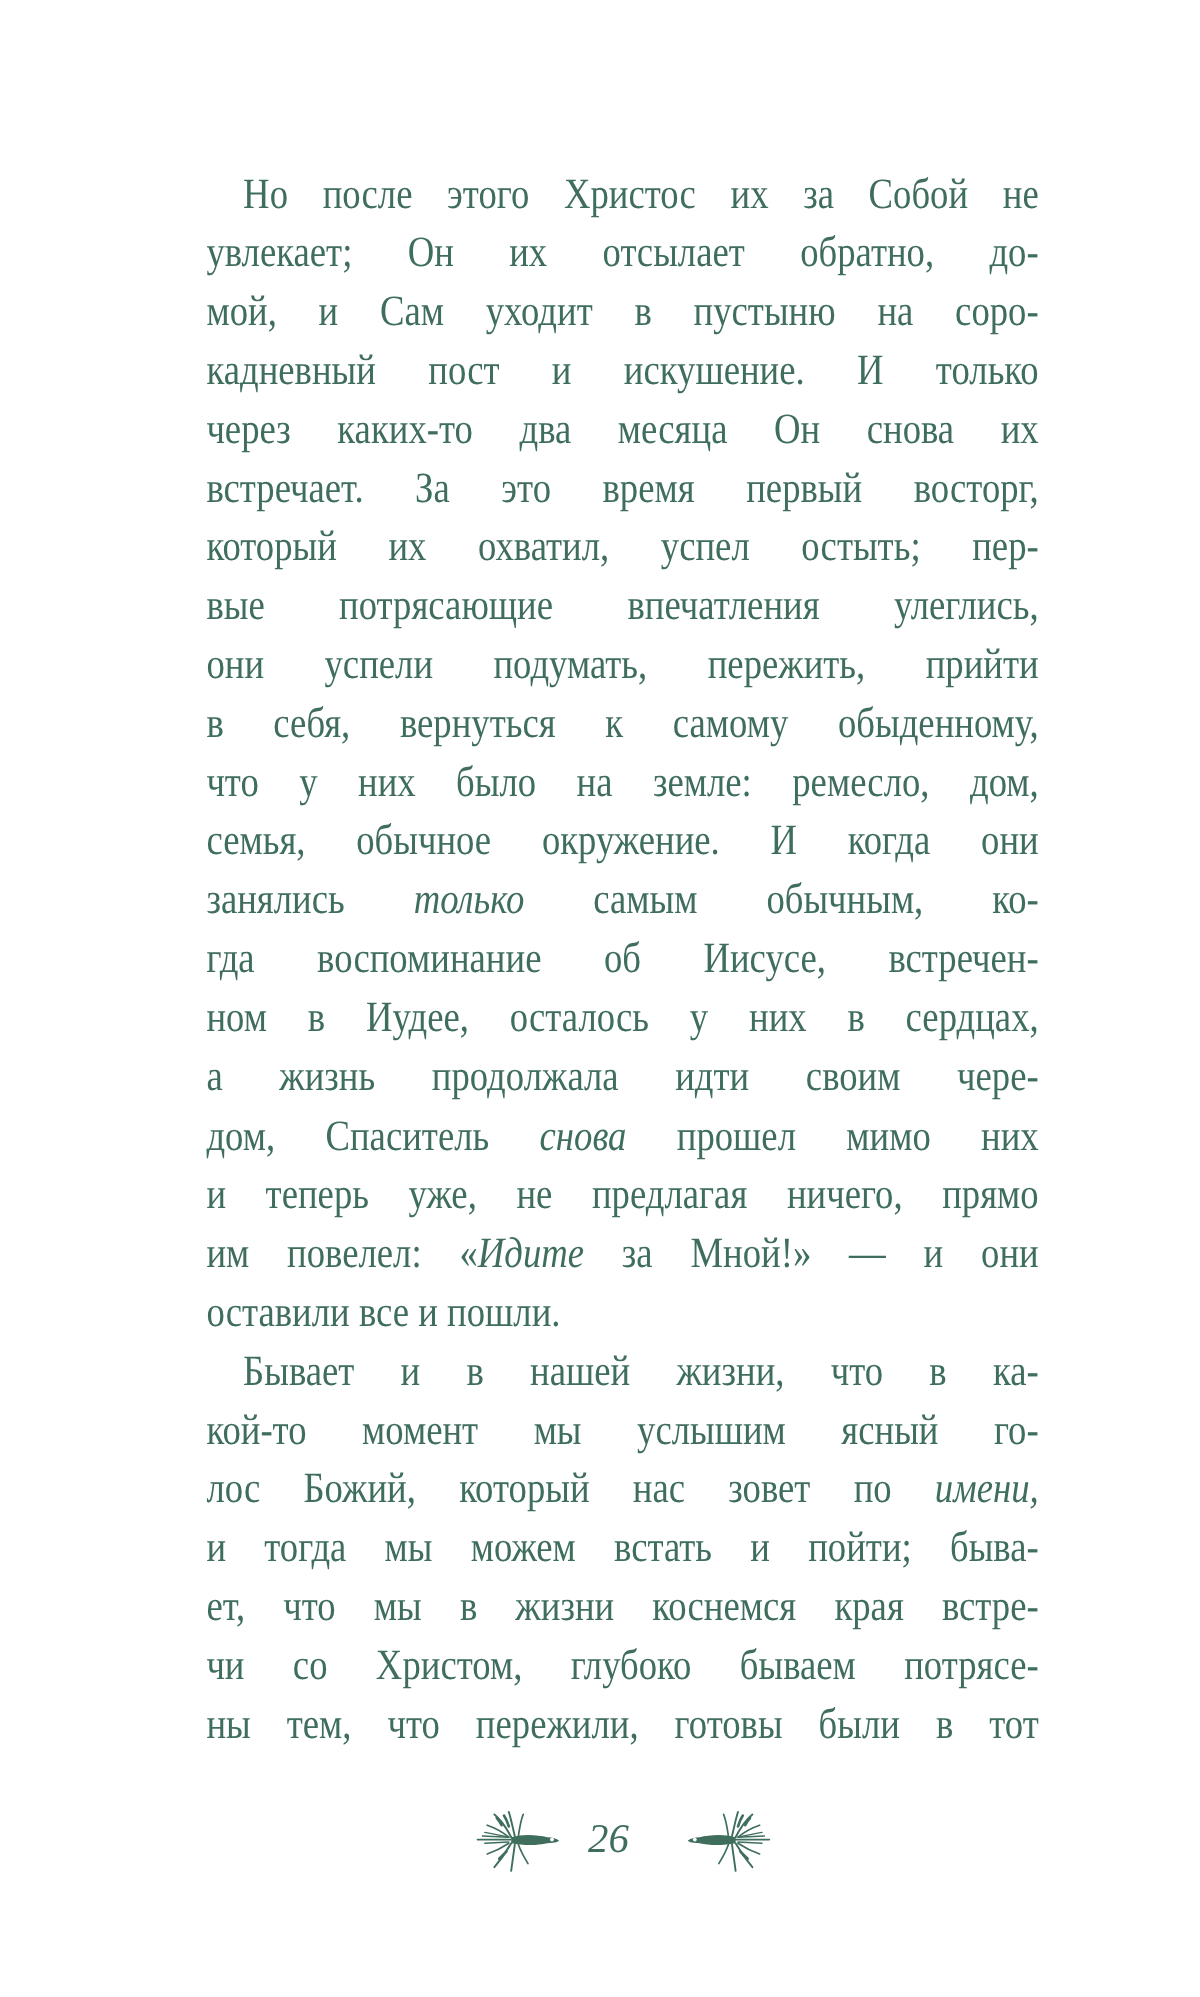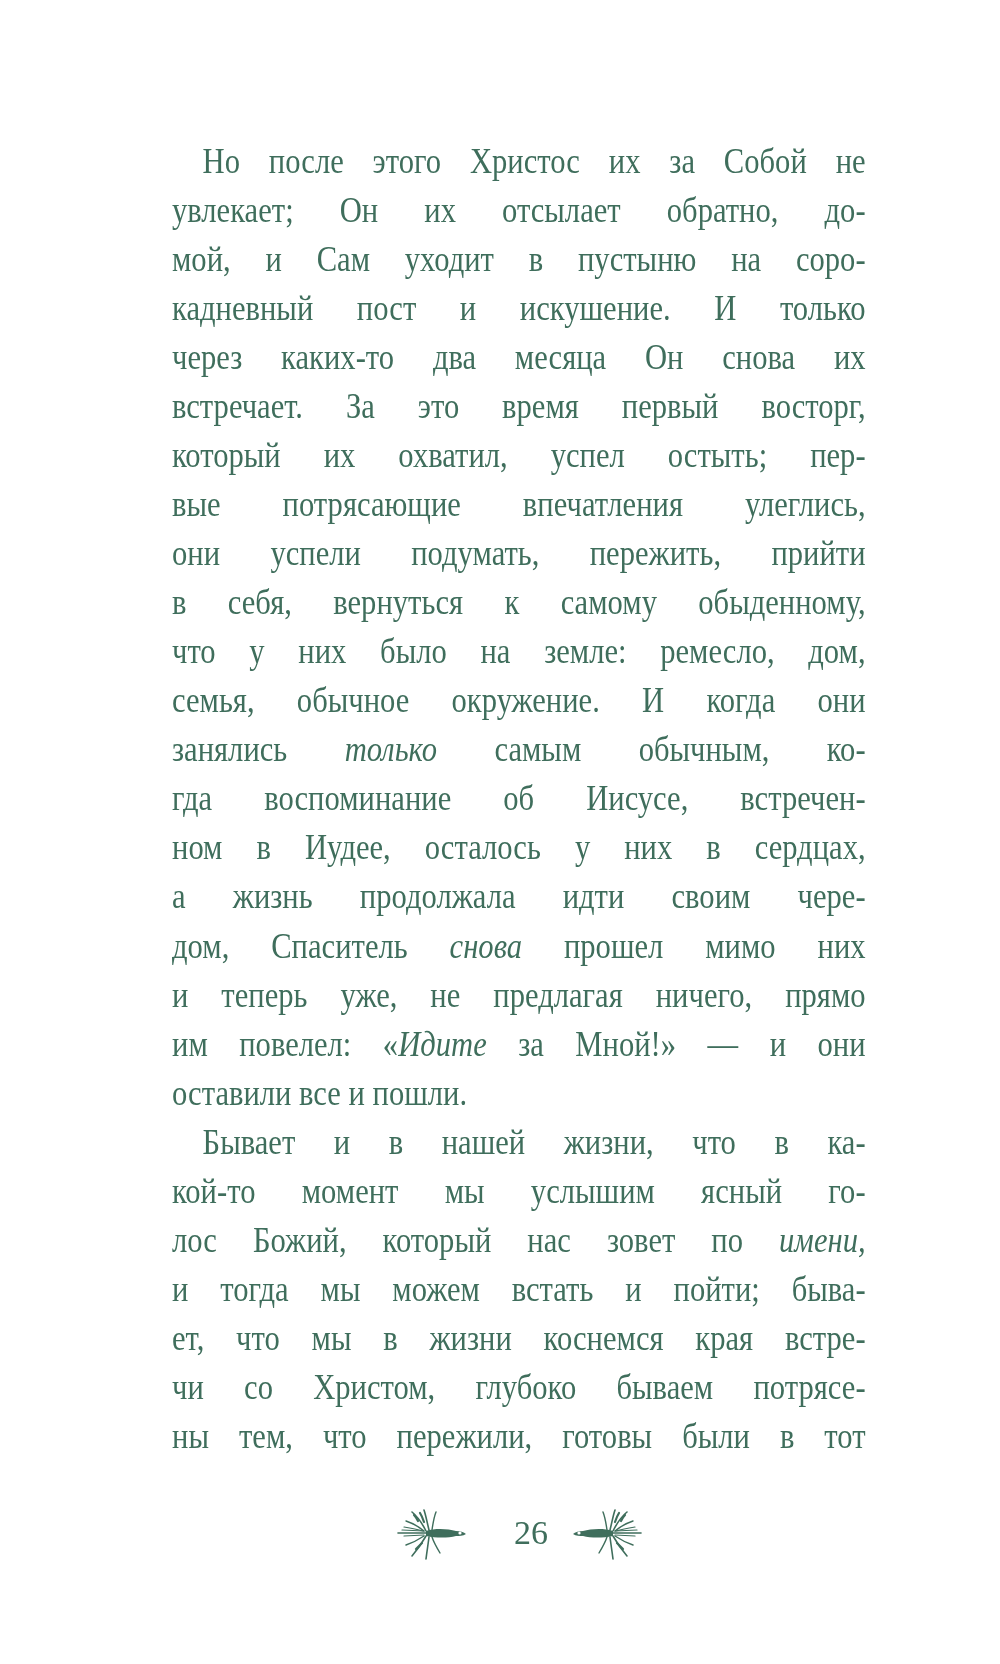--- a/index.html
+++ b/index.html
@@ -63,24 +63,25 @@
       width: 72px;
       height: 54px;
     }
     .ornament.left { left: 396px; }
     .ornament.right { left: 571px; transform: scaleX(-1); }
     .page-number {
       position: absolute;
       left: 490px;
       width: 58px;
       top: 8px;
-      text-align: right;
+      text-align: left;
       font-size: 34px;
       line-height: 44px;
       color: #3f6e5c;
+      font-style: italic;
     }
   </style>
 </head>
 <body>
 
 <div class="page">
   <div class="text-block" id="text-block">
       <span class="line indent"><span>Но после этого Христос их за Собой не</span></span>
       <span class="line"><span>увлекает; Он их отсылает обратно, до-</span></span>
       <span class="line"><span>мой, и Сам уходит в пустыню на соро-</span></span>

